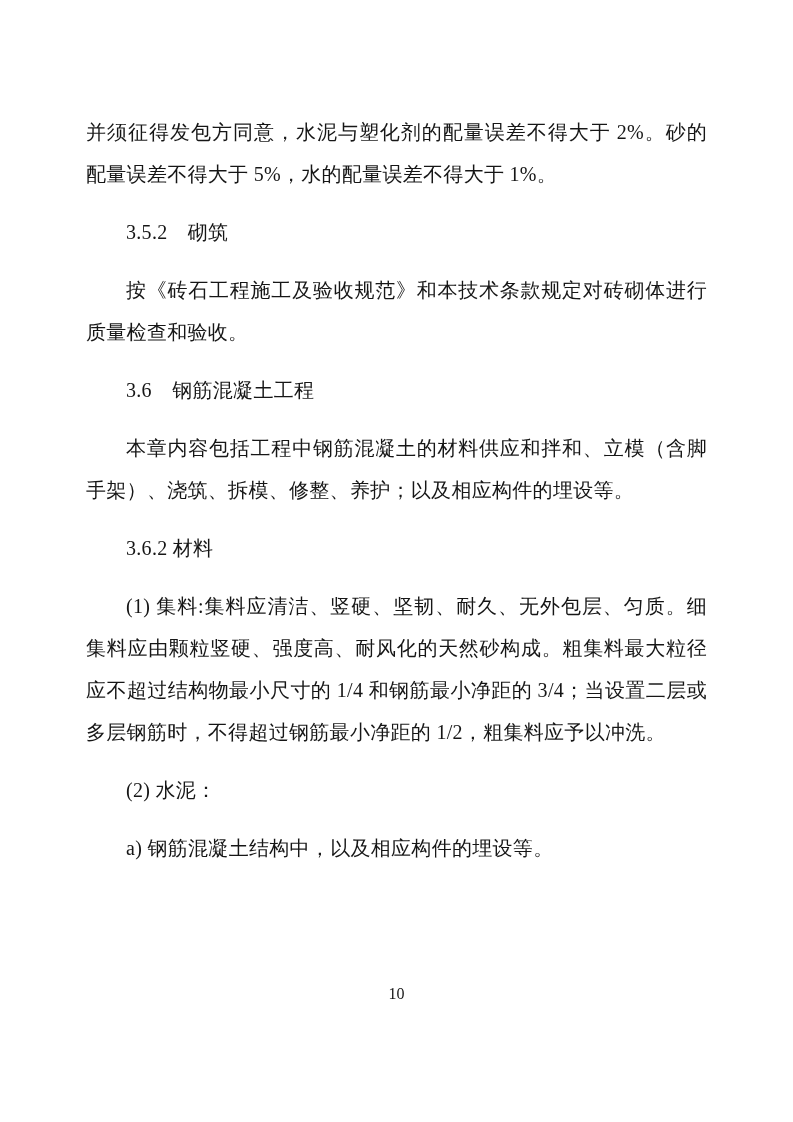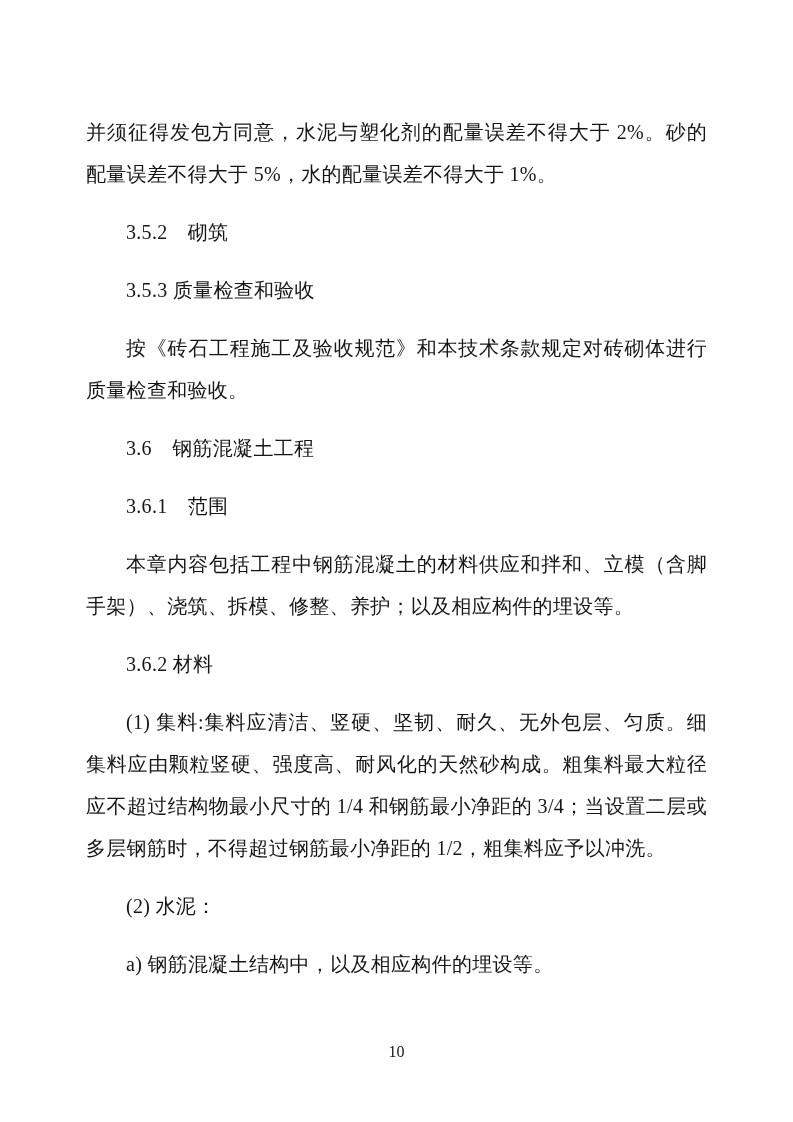--- a/index.html
+++ b/index.html
@@ -39,39 +39,37 @@
     text-indent: 40px;
   }
   .para-heading {
     text-indent: 40px;
     text-align: right;
   }
   .page-number {
     position: absolute;
     left: 0;
     width: 100%;
-    top: 1042px;
+    top: 984px;
     text-align: center;
     font-size: 16px;
     line-height: 20px;
     color: #161616;
     font-family: "Liberation Serif", "DejaVu Serif", serif;
   }
 </style>
 </head>
 <body>
 
 <div class="page">
   <div class="text-block">
     <p class="para-continuation">并须征得发包方同意，水泥与塑化剂的配量误差不得大于 2%。砂的配量误差不得大于 5%，水的配量误差不得大于 1%。</p>
     <p class="para-heading">3.5.2　砌筑</p>
-    <p class="para-heading">3.5.3 质量检查和验收</p>
     <p class="para-body">按《砖石工程施工及验收规范》和本技术条款规定对砖砌体进行质量检查和验收。</p>
     <p class="para-heading">3.6　钢筋混凝土工程</p>
-    <p class="para-heading">3.6.1　范围</p>
     <p class="para-body">本章内容包括工程中钢筋混凝土的材料供应和拌和、立模（含脚手架）、浇筑、拆模、修整、养护；以及相应构件的埋设等。</p>
     <p class="para-heading">3.6.2 材料</p>
     <p class="para-body">(1) 集料:集料应清洁、竖硬、坚韧、耐久、无外包层、匀质。细集料应由颗粒竖硬、强度高、耐风化的天然砂构成。粗集料最大粒径应不超过结构物最小尺寸的 1/4 和钢筋最小净距的 3/4；当设置二层或多层钢筋时，不得超过钢筋最小净距的 1/2，粗集料应予以冲洗。</p>
     <p class="para-body">(2) 水泥：</p>
     <p class="para-body">a) 钢筋混凝土结构中，以及相应构件的埋设等。</p>
   </div>
   <div class="page-number">10</div>
 </div>
 
 </body></html>

